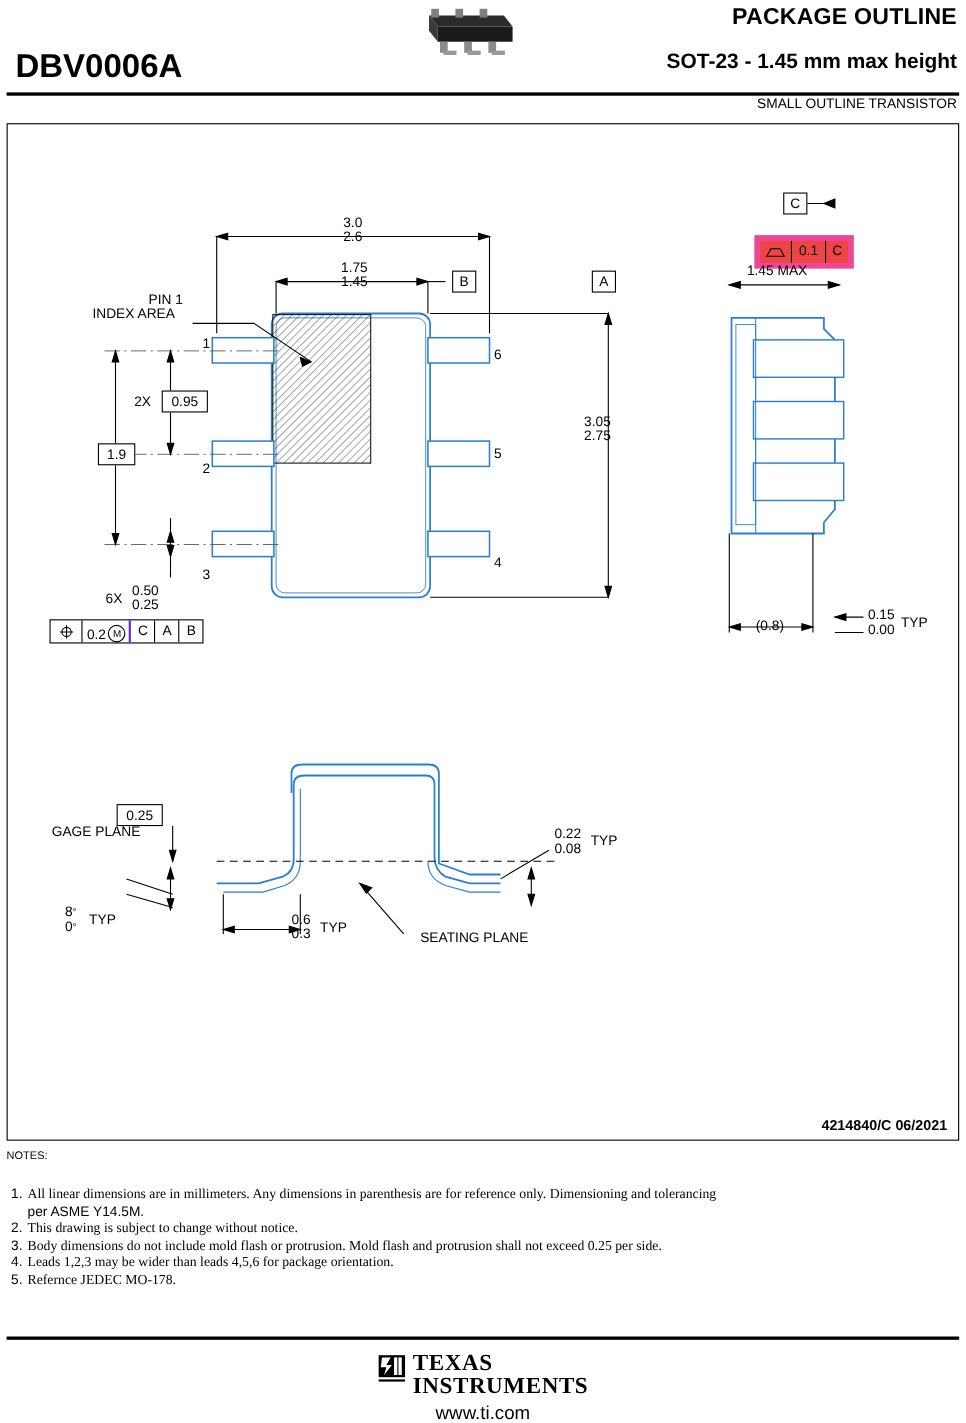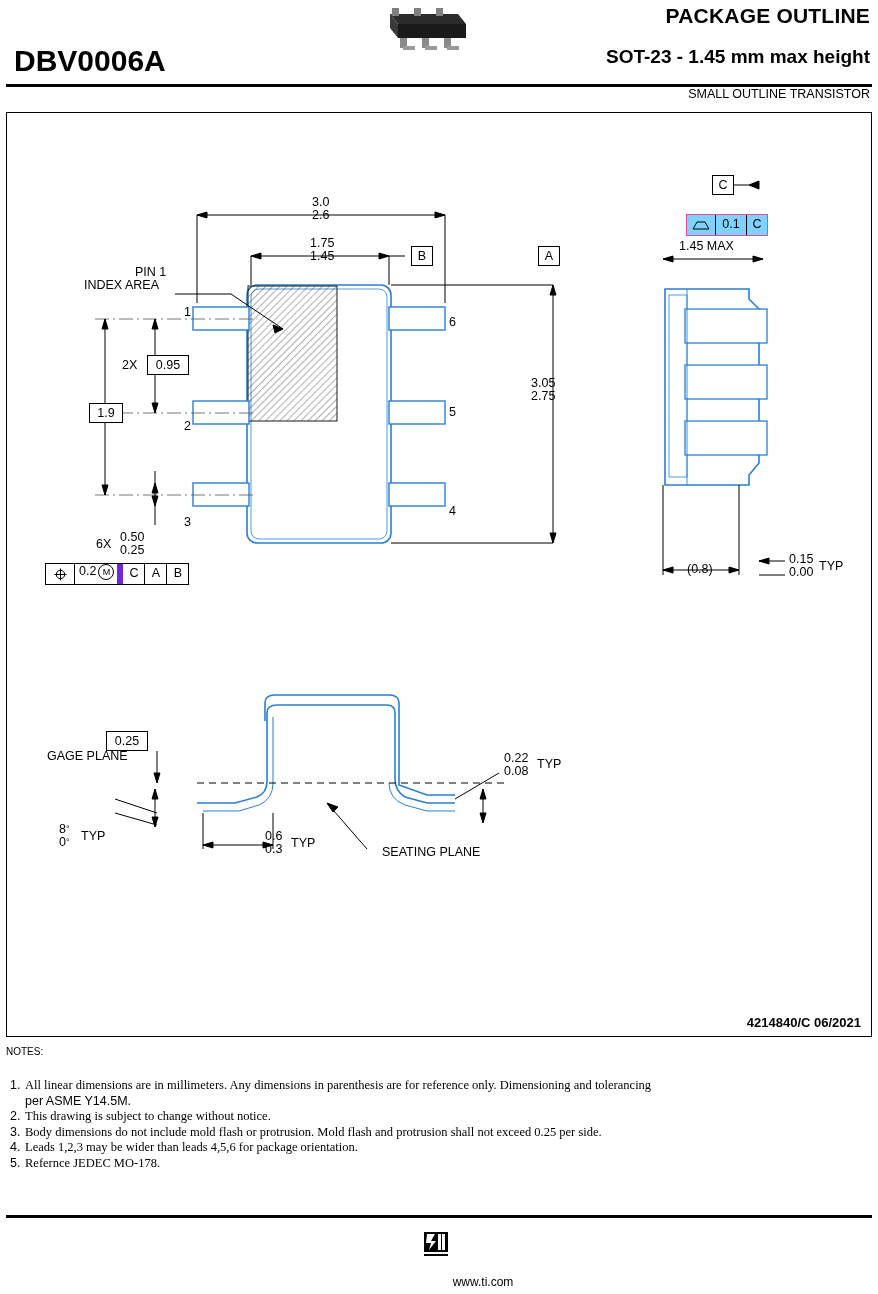--- a/index.html
+++ b/index.html
@@ -111,22 +111,21 @@
     font-family: "Liberation Serif", serif;
     font-weight: bold;
     line-height: 1.0;
   }
   .ti-w1 { font-size: 21px; letter-spacing: .5px; }
   .ti-w2 { font-size: 21px; letter-spacing: .5px; }
   .ti-url {
     position: absolute;
     left: 50%; top: 1275px;
     transform: translateX(-50%);
-    font-size: 12px;
-    margin-left: 44px;
+    font-size: 17px;
   }
   
   .t {
     position: absolute;
     font-size: 12.5px;
     white-space: pre;
     line-height: 13px;
   }
   .box {
     position: absolute;
@@ -326,32 +325,32 @@
     <div class="t" style="left:442px; top:392px;">4</div>
 
     <div style="position:absolute; left:38px; top:450px; height:20px; display:flex; border:1px solid #000; background:#fff;">
       <div style="width:28px; display:flex; align-items:center; justify-content:center; border-right:1px solid #000;">
         <svg width="13" height="13" viewBox="0 0 13 13">
             <circle cx="6.5" cy="6.5" r="4.2" fill="none" stroke="#000" stroke-width="1"></circle>
             <line x1="6.5" y1="0.5" x2="6.5" y2="12.5" stroke="#000" stroke-width="1"></line>
             <line x1="0.5" y1="6.5" x2="12.5" y2="6.5" stroke="#000" stroke-width="1"></line>
           </svg>
       </div>
-      <div style="display:flex; align-items:flex-start; padding:0 3px 0 4px; border-right:6px solid #6d28d9; font-size:12.5px;">
+      <div style="display:flex; align-items:flex-end; padding:0 3px 0 4px; border-right:2px solid #6d28d9; font-size:12.5px;">
         <span>0.2</span>
         <span style="display:inline-flex; align-items:center; justify-content:center; width:14px; height:14px; border:1px solid #000; border-radius:50%; font-size:9px; margin-left:2px;">M</span>
       </div>
       <div style="width:21px; text-align:center; border-right:1px solid #000; line-height:18px; font-size:12.5px;">C</div>
       <div style="width:21px; text-align:center; border-right:1px solid #000; line-height:18px; font-size:12.5px;">A</div>
       <div style="width:21px; text-align:center; line-height:18px; font-size:12.5px;">B</div>
     </div>
 
     <div class="box" style="left:705px; top:62px; width:22px; height:20px; line-height:18px;">C</div>
 
-    <div style="position:absolute; left:679px; top:101px; height:20px; display:flex; border:1px solid #ec4899; background:#7dd3fc;">
+    <div style="position:absolute; left:679px; top:101px; height:20px; display:flex; border:5px solid #ec4899; background:#ef4444;">
       <div style="width:28px; display:flex; align-items:center; justify-content:center; border-right:1px solid #000;">
         <svg width="18" height="9" viewBox="0 0 18 9">
             <polygon points="1,8 5,1 13,1 17,8" fill="none" stroke="#000" stroke-width="1"></polygon>
           </svg>
       </div>
       <div style="width:30px; text-align:center; border-right:1px solid #000; line-height:18px; font-size:12.5px;">0.1</div>
       <div style="width:20px; text-align:center; line-height:18px; font-size:12.5px;">C</div>
     </div>
 
     <div class="t" style="left:672px; top:127px;">1.45 MAX</div>
@@ -407,16 +406,20 @@
 
   <div class="foot-rule"></div>
   <div class="ti-logo">
     <svg class="ti-mark" viewBox="0 0 26 30">
       <rect x="1" y="2" width="24" height="20" fill="#000"></rect>
       <polygon points="4,4 12,4 8,11 13,11 6,20 8,13 3,13" fill="#fff"></polygon>
       <rect x="15" y="4" width="3" height="16" fill="#fff"></rect>
       <rect x="19" y="4" width="3" height="16" fill="#fff"></rect>
       <rect x="1" y="24" width="24" height="2" fill="#000"></rect>
     </svg>
+    <div class="ti-words">
+      <div class="ti-w1">TEXAS</div>
+      <div class="ti-w2">INSTRUMENTS</div>
+    </div>
   </div>
   <div class="ti-url">www.ti.com</div>
 
 </div>
 
 </body></html>

